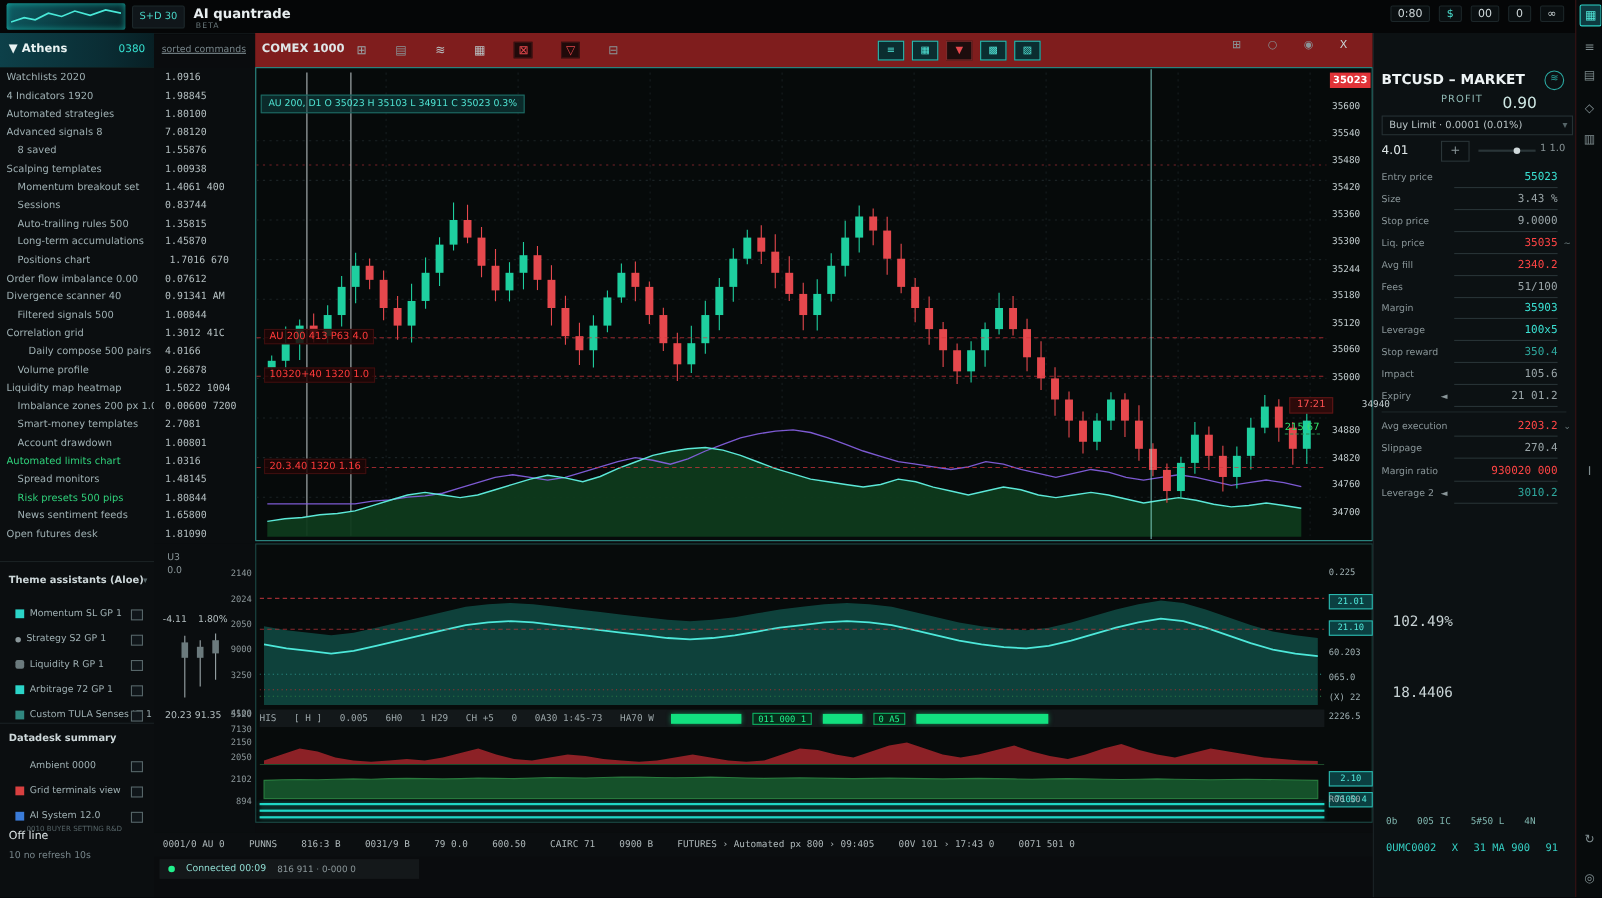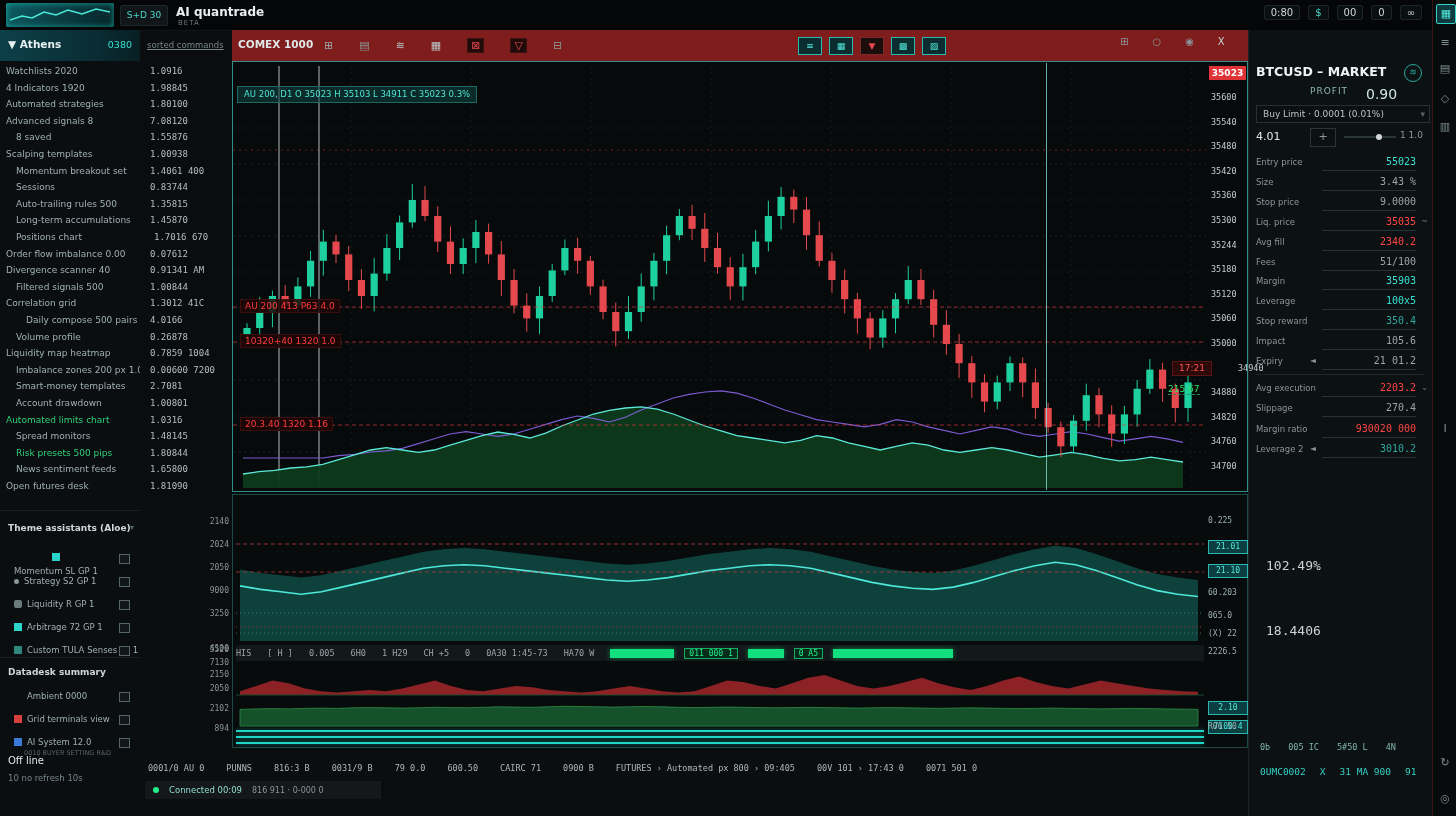--- a/index.html
+++ b/index.html
@@ -165,35 +165,35 @@
       <div class="pxrow mono" style="top: 121.2px; left: 10px;">0.83744</div>
       <div class="pxrow mono" style="top: 137.8px; left: 10px;">1.35815</div>
       <div class="pxrow mono" style="top: 154.4px; left: 10px;">1.45870</div>
       <div class="pxrow mono" style="top: 171px; left: 14px;">1.7016 670</div>
       <div class="pxrow mono" style="top: 187.6px; left: 10px;">0.07612</div>
       <div class="pxrow mono" style="top: 204.2px; left: 10px;">0.91341 AM</div>
       <div class="pxrow mono" style="top: 220.8px; left: 10px;">1.00844</div>
       <div class="pxrow mono" style="top: 237.4px; left: 10px;">1.3012 41C</div>
       <div class="pxrow mono" style="top: 254px; left: 10px;">4.0166</div>
       <div class="pxrow mono" style="top: 270.6px; left: 10px;">0.26878</div>
-      <div class="pxrow mono" style="top: 287.2px; left: 10px;">0.7859 1004</div>
+      <div class="pxrow mono" style="top: 287.2px; left: 10px;">1.5022 1004</div>
       <div class="pxrow mono" style="top: 303.8px; left: 10px;">0.00600 7200</div>
       <div class="pxrow mono" style="top: 320.4px; left: 10px;">2.7081</div>
       <div class="pxrow mono" style="top: 337px; left: 10px;">1.00801</div>
       <div class="pxrow mono" style="top: 353.6px; left: 10px;">1.0316</div>
       <div class="pxrow mono" style="top: 370.2px; left: 10px;">1.48145</div>
       <div class="pxrow mono" style="top: 386.8px; left: 10px;">1.80844</div>
       <div class="pxrow mono" style="top: 403.4px; left: 10px;">1.65800</div>
       <div class="pxrow mono" style="top: 420px; left: 10px;">1.81090</div>
     </div>
 
   <div id="watchpanels" class="abs" style="left:0;top:510px;width:140px;height:306px;background:#0b0e10;border-top:1px solid #1a2123;">
       <div class="wp-title" style="top: 12px;">Theme assistants (Aloe)</div>
       <span style="position: absolute; right: 6px; top: 12px; color: rgb(86, 101, 104); font-size: 8px;">▾</span>
-      <div class="wp-item" style="top: 42px; flex-direction: column;">
+      <div class="wp-item" style="top: 42px;">
         <span class="sq" style="background: rgb(43, 212, 200);"></span>
         <span>Momentum SL GP 1</span>
       </div>
       <div class="mini-ic" style="top: 43px;"></div>
       <div class="wp-item" style="top: 65px;">
         <span class="sq" style="border-radius: 50%; background: rgb(138, 150, 153); width: 5px; height: 5px;"></span>
         <span>Strategy S2 GP 1</span>
       </div>
       <div class="mini-ic" style="top: 66px;"></div>
       <div class="wp-item" style="top: 88px;">
@@ -226,20 +226,35 @@
       <div class="wp-item" style="top: 226px;">
         <span class="sq" style="background: rgb(58, 123, 216);"></span>
         <span>AI System 12.0</span>
       </div>
       <div class="mini-ic" style="top: 227px;"></div>
       <div style="position: absolute; left: 24px; top: 238px; font-size: 6.5px; color: rgb(86, 101, 104);">0010 BUYER SETTING R&amp;D</div>
       <div style="position: absolute; left: 8px; top: 244px; font-size: 10px; color: rgb(223, 231, 232);">Off line</div>
       <div style="position: absolute; left: 8px; top: 262px; font-size: 8.5px; color: rgb(119, 133, 138);">10 no refresh 10s</div>
     </div>
 
+  <div id="minicol" class="abs" style="left:140px;top:494px;width:92px;height:264px;background:#0a0d0f;">
+    <span class="abs dim" style="left:12px;top:8px;font-size:8.5px;">U3</span>
+    <span class="abs dim" style="left:12px;top:20px;font-size:8.5px;">0.0</span>
+    <span class="abs" style="left:8px;top:64px;font-size:8.5px;color:#b4bfc1;">-4.11</span>
+    <span class="abs" style="left:40px;top:64px;font-size:8.5px;color:#b4bfc1;">1.80%</span>
+    <svg class="abs" style="left:20px;top:80px;" width="48" height="66">
+      <line x1="8" y1="4" x2="8" y2="60" stroke="#9aa5a8" stroke-width="1"></line>
+      <rect x="5" y="10" width="6" height="14" fill="#6b7a7d"></rect>
+      <line x1="22" y1="8" x2="22" y2="50" stroke="#9aa5a8" stroke-width="1"></line>
+      <rect x="19" y="14" width="6" height="10" fill="#6b7a7d"></rect>
+      <line x1="36" y1="2" x2="36" y2="44" stroke="#9aa5a8" stroke-width="1"></line>
+      <rect x="33" y="8" width="6" height="12" fill="#6b7a7d"></rect>
+    </svg>
+    <span class="abs" style="left:10px;top:152px;font-size:8.5px;color:#b4bfc1;">20.23  91.35</span>
+  </div>
 
   <div id="chartbox">
     <svg id="main-svg" width="973" height="429" style="position:absolute;left:0;top:0;">
         <line x1="0" y1="66" x2="973" y2="66" stroke="#1b2325" stroke-dasharray="2 4"></line>
         <line x1="0" y1="102" x2="973" y2="102" stroke="#1b2325" stroke-dasharray="2 4"></line>
         <line x1="0" y1="138" x2="973" y2="138" stroke="#1b2325" stroke-dasharray="2 4"></line>
         <line x1="0" y1="174" x2="973" y2="174" stroke="#1b2325" stroke-dasharray="2 4"></line>
         <line x1="0" y1="210" x2="973" y2="210" stroke="#1b2325" stroke-dasharray="2 4"></line>
         <line x1="0" y1="246" x2="973" y2="246" stroke="#1b2325" stroke-dasharray="2 4"></line>
         <line x1="0" y1="282" x2="973" y2="282" stroke="#1b2325" stroke-dasharray="2 4"></line>

